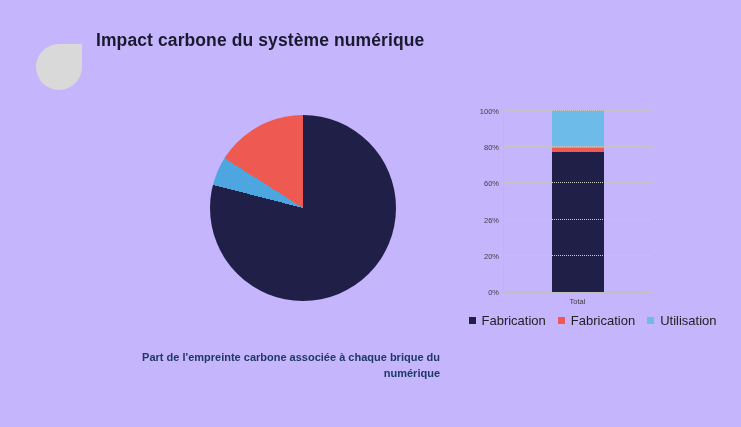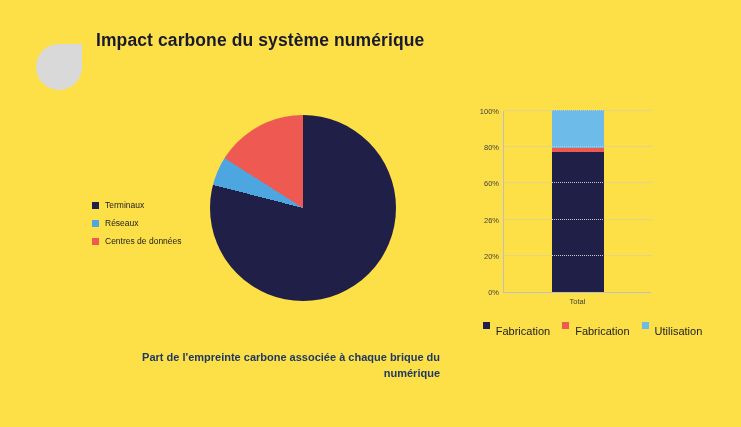--- a/index.html
+++ b/index.html
@@ -12,21 +12,21 @@
     background: #ffffff;
     font-family: "Liberation Sans", sans-serif;
     overflow: hidden;
     position: relative;
   }
   .slide {
     position: absolute;
     left: 0; top: 0;
     width: 741px;
     height: 427px;
-    background: #fde047;
+    background: #c4b5fd;
   }
   
   .deco-arc {
     position: absolute;
     left: 36px;
     top: 44px;
     width: 46px;
     height: 46px;
     background: #d9d9d9;
     border-top-left-radius: 46px;
@@ -162,22 +162,21 @@
     width: 255px;
     display: flex;
     justify-content: center;
     align-items: center;
     gap: 12px;
   }
   .bar-legend .legend-row {
     margin-bottom: 0;
   }
   .bar-legend .legend-label {
-    font-size: 11px;
-    margin-top: 12px;
+    font-size: 13px;
   }
   .caption-right {
     left: 0px;
     top: 243px;
     width: 270px;
   }
 </style>
 </head>
 <body>
 
@@ -186,34 +185,20 @@
   <div class="deco-arc"></div>
 
   <div class="slide-title">Impact carbone du système numérique</div>
 
   <div class="pie-block">
 
     <div class="pie-wrap">
       <div class="pie" id="pie-shape" style="background: conic-gradient(rgb(31, 31, 71) 0deg, rgb(31, 31, 71) 284.4deg, rgb(78, 166, 224) 284.4deg, rgb(78, 166, 224) 302.4deg, rgb(238, 90, 82) 302.4deg, rgb(238, 90, 82) 360deg);"></div>
     </div>
 
-    <div class="pie-legend">
-      <div class="legend-row">
-        <span class="legend-swatch" style="background:#1f1f47"></span>
-        <span class="legend-label">Terminaux</span>
-      </div>
-      <div class="legend-row">
-        <span class="legend-swatch" style="background:#4ea6e0"></span>
-        <span class="legend-label">Réseaux</span>
-      </div>
-      <div class="legend-row">
-        <span class="legend-swatch" style="background:#ee5a52"></span>
-        <span class="legend-label">Centres de données</span>
-      </div>
-    </div>
 
     <div class="caption caption-left">Part de l'empreinte carbone associée à chaque brique du numérique</div>
   </div>
 
   <div class="bar-block">
 
     <div class="plot" id="bar-plot">
 
       <div class="bar" id="stacked-bar">
           <div class="seg" style="height: 38.22px; background: rgb(109, 187, 232);"></div>

